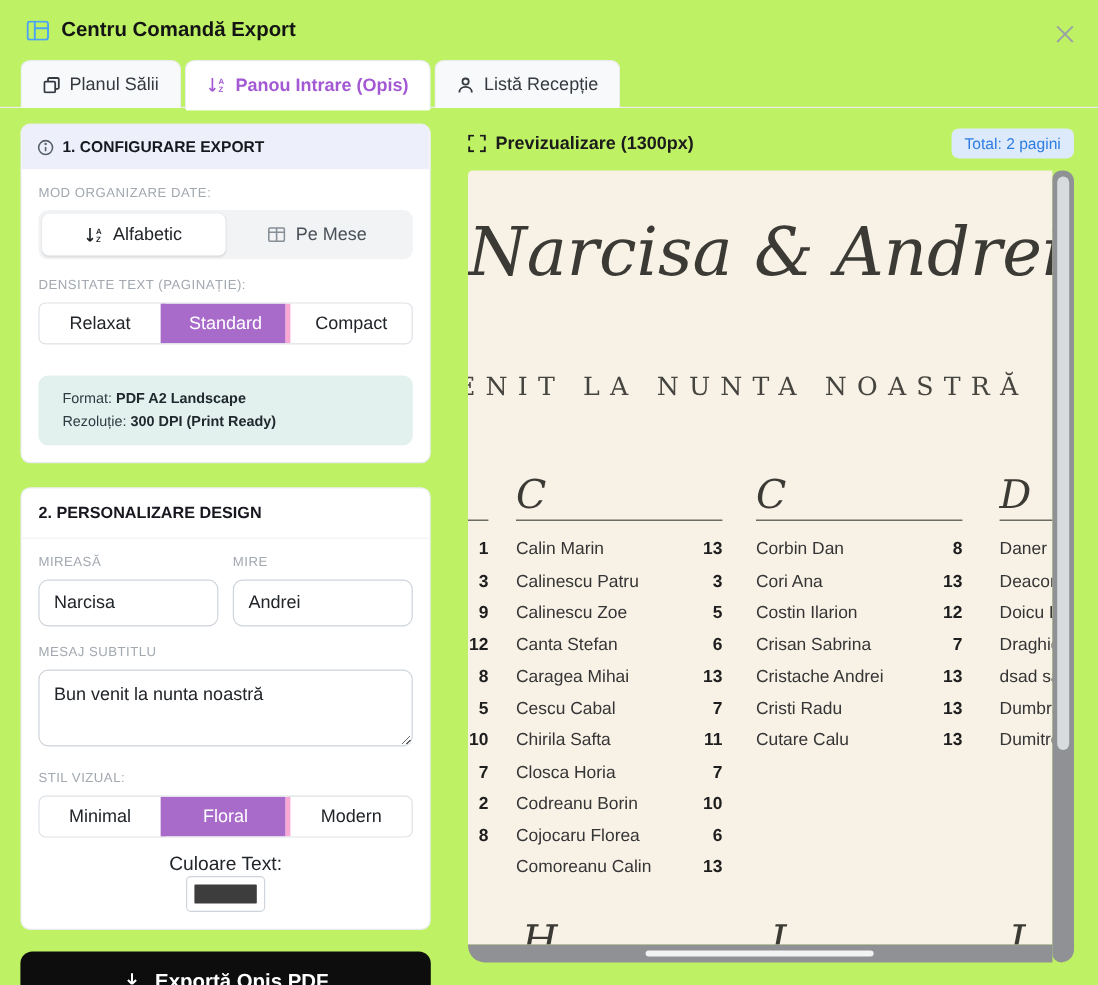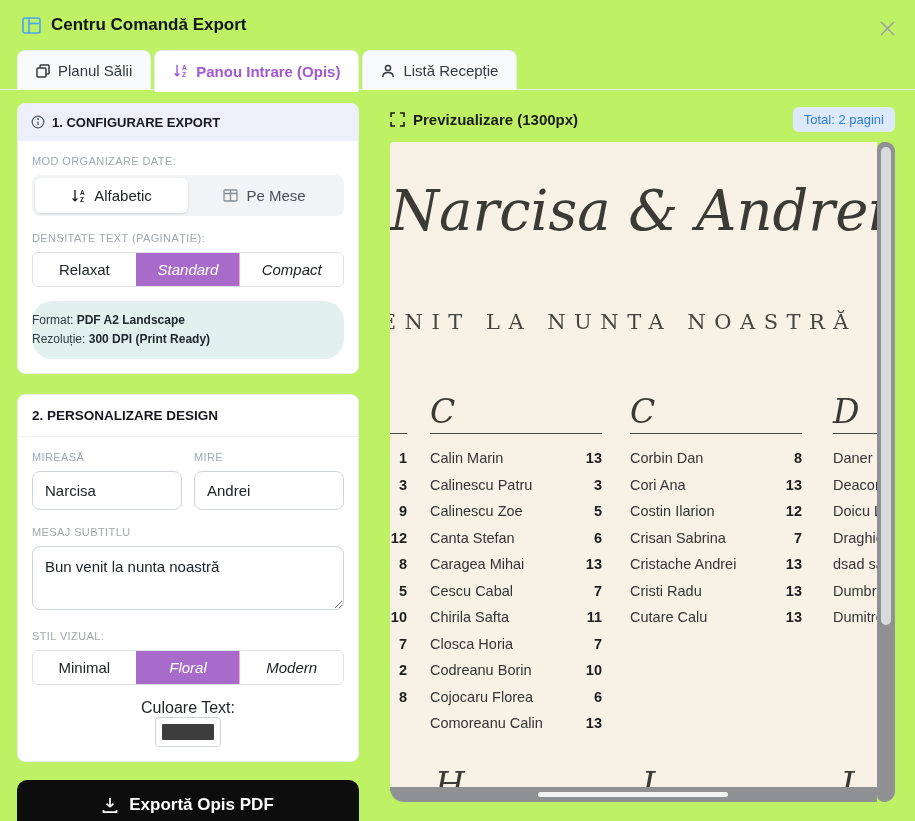--- a/index.html
+++ b/index.html
@@ -22,34 +22,34 @@
   .tabline{position:absolute;top:89px;left:0;width:915px;height:1px;background:#e9ecef;}
   .tab{display:flex;align-items:center;gap:8px;height:40px;padding:0 18px;
     background:#f8f9fa;border:1px solid #e9ecef;border-bottom:none;
     border-radius:8px 8px 0 0;font-size:15px;color:#343a40;cursor:pointer;position:relative;}
   .tab.active{background:#fff;color:var(--tab-purple);font-weight:bold;z-index:3;height:41px;}
   .tab.active::after{content:"";position:absolute;left:0;right:0;bottom:-1px;height:2px;background:#fff;}
 
   
   .left{position:absolute;top:103px;left:17px;width:342px;}
   .card{border:1px solid #e9ecef;border-radius:8px;background:#fff;overflow:hidden;}
-  .sec-head{display:flex;gap:7px;background:var(--sec-bg);
+  .sec-head{display:flex;align-items:center;gap:7px;background:var(--sec-bg);
     padding:11px 13px;font-size:13px;font-weight:bold;color:#17171f;}
   .card-body{padding:14px;}
   .flabel{font-size:11px;color:#a2a8b0;letter-spacing:.4px;margin-bottom:8px;}
   .seg2{display:flex;background:#f1f3f5;border-radius:8px;padding:3px;}
   .seg2 .opt{flex:1;display:flex;align-items:center;justify-content:center;gap:8px;
     padding:9px 0;font-size:15px;color:#495057;border-radius:6px;cursor:pointer;}
   .seg2 .opt.active{background:#fff;color:#212529;box-shadow:0 1px 2px rgba(0,0,0,.12);}
   .seg3{display:flex;border:1px solid #dee2e6;border-radius:6px;overflow:hidden;background:#fff;}
   .seg3 .opt{flex:1;text-align:center;padding:8px 0;font-size:15px;color:#212529;cursor:pointer;}
-  .seg3 .opt+.opt{border-left:1px solid #f9a8d4;font-style:italic;}
+  .seg3 .opt+.opt{border-left:4px solid #f9a8d4;}
   .seg3 .opt.active{background:var(--accent);color:#fff;border-color:var(--accent);}
   .mt16{margin-top:16px;}
-  .infobox{margin-top:14px;background:var(--info-bg);border-radius:20px;padding:10px 0;
+  .infobox{margin-top:26px;background:var(--info-bg);border-radius:8px;padding:10px 20px;
     font-size:12px;color:#2e3b42;line-height:1.6;}
   .infobox b{color:#20292e;}
   .card2{margin-top:20px;}
   .card2-head{padding:13px 14px;font-size:13.5px;font-weight:bold;color:#17171f;
     border-bottom:1px solid #f1f3f5;}
   .grid2{display:grid;grid-template-columns:1fr 1fr;gap:12px;}
   .tinput{width:100%;border:1px solid #ced4da;border-radius:8px;padding:10px 12px;
     font-size:15px;color:#212529;font-family:"Liberation Sans",sans-serif;background:#fff;}
   textarea.tinput{height:64px;resize:both;line-height:1.35;}
   .color-row{display:flex;align-items:center;justify-content:space-between;margin-top:14px;flex-direction:column;}

